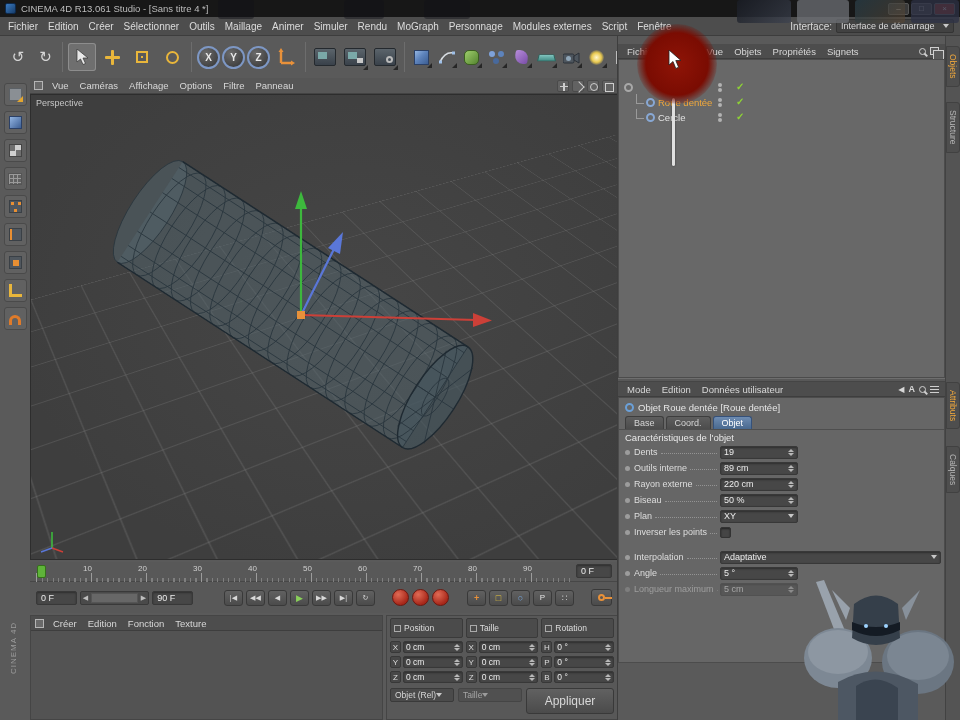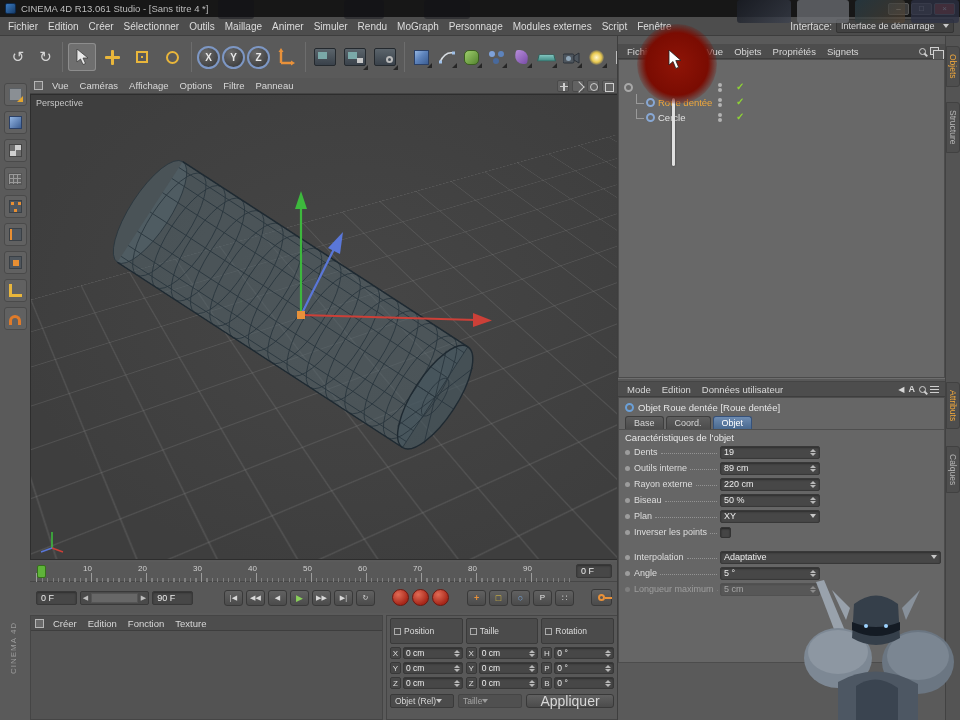--- a/index.html
+++ b/index.html
@@ -103,29 +103,29 @@
 .keybtn{width:21px;height:17px;background:linear-gradient(#616161,#4b4b4b);border:1px solid #393939;border-radius:3px;display:flex;align-items:center;justify-content:center;flex:none;margin-left:14px;}
 .keyic{width:7px;height:7px;border:2px solid #e8913a;border-radius:50%;position:relative;}
 .keyic::after{content:"";position:absolute;left:5px;top:1px;width:7px;height:2px;background:#e8913a;}
 
 .pm-bar{height:15px;background:#4d4d4d;border-bottom:1px solid #3e3e3e;display:flex;align-items:center;padding:0 4px;font-size:9.5px;gap:1px;}
 .pmi{padding:2px 5px;}
 .mat-panel{left:30px;top:615px;width:353px;height:105px;background:#535353;border:1px solid #454545;}
 .coord-panel{left:386px;top:615px;width:232px;height:105px;background:#585858;border:1px solid #454545;padding:2px 3px;}
 .cgroups{display:flex;gap:3px;}
 .cgroup{flex:1;}
-.chead{height:26px;background:#4b4b4b;border:1px solid #3a3a3a;border-radius:2px;display:flex;align-items:center;gap:3px;padding:0 3px;font-size:8.5px;color:#ddd;}
+.chead{height:20px;background:#4b4b4b;border:1px solid #3a3a3a;border-radius:2px;display:flex;align-items:center;gap:3px;padding:0 3px;font-size:8.5px;color:#ddd;}
 .chead i{width:7px;height:7px;border:1px solid #aaa;display:inline-block;}
 .crow{display:flex;align-items:center;gap:2px;margin-top:3px;}
 .c-axis{width:11px;height:12px;background:#474747;border:1px solid #383838;border-radius:2px;font-size:8px;display:flex;align-items:center;justify-content:center;color:#ddd;}
 .cfield{flex:1;height:12px;background:#474747;border:1px solid #383838;border-radius:2px;display:flex;align-items:center;padding:0 2px;font-size:8.5px;color:#ececec;box-shadow:inset 0 1px 2px rgba(0,0,0,.35);}
 .cfield .v{flex:1;}
 .cfoot{display:flex;gap:4px;margin-top:5px;}
 .csel{height:14px;background:#4b4b4b;border:1px solid #3a3a3a;border-radius:2px;display:flex;align-items:center;padding:0 4px;font-size:8.5px;}
-.capply{height:14px;background:linear-gradient(#616161,#4b4b4b);border:1px solid #393939;border-radius:3px;display:flex;align-items:center;justify-content:center;font-size:14px;flex:1;}
+.capply{height:26px;background:linear-gradient(#616161,#4b4b4b);border:1px solid #393939;border-radius:3px;display:flex;align-items:center;justify-content:center;font-size:12px;flex:1;}
 
 .om-bar{left:618px;top:44px;width:327px;height:15px;}
 .om-body{left:618px;top:59px;width:327px;height:319px;background:#686868;border:1px solid #4c4c4c;}
 .om-row{position:relative;height:15px;display:flex;align-items:center;padding-left:5px;font-size:9.5px;}
 .om-row.child{padding-left:17px;}
 .om-row.child::before{content:"";width:7px;height:9px;border-left:1px solid #9a9a9a;border-bottom:1px solid #9a9a9a;margin:-7px 2px 0 0;}
 .om-ic{width:9px;height:9px;border-radius:50%;border:2px solid #88a8d4;margin-right:3px;flex:none;}
 .om-ic.gray{border-color:#a8a8a8;}
 .om-nm{color:#e2e2e2;}
 .om-row.sel .om-nm{color:#f0a83c;}
@@ -145,21 +145,21 @@
 .am-tabs{display:flex;gap:2px;padding:1px 6px 0 6px;border-bottom:1px solid #4e4e4e;height:15px;}
 .am-tab{padding:1px 8px;background:linear-gradient(#5e5e5e,#4c4c4c);border:1px solid #3e3e3e;border-bottom:none;border-radius:3px 3px 0 0;font-size:9px;color:#d5d5d5;}
 .am-tab.active{background:linear-gradient(#6e8cb2,#49698f);color:#fff;border-color:#35517a;}
 .am-section{height:14px;display:flex;align-items:center;padding:0 6px;font-size:9.5px;color:#e8e8e8;}
 .am-row{display:flex;align-items:center;height:16px;padding:0 6px;}
 .am-row.gap{margin-top:9px;}
 .am-row.dis{opacity:.45;}
 .adot{width:5px;height:5px;border-radius:50%;background:#9c9c9c;margin-right:4px;flex:none;}
 .albl{width:86px;flex:none;display:flex;font-size:9px;color:#dedede;overflow:hidden;white-space:nowrap;}
 .albl::after{content:"";flex:1;border-bottom:1px dotted #939393;margin:0 3px 3px 3px;}
-.afield{width:100px;height:13px;background:#474747;border:1px solid #383838;border-radius:2px;display:flex;align-items:center;padding:0 3px;font-size:9px;color:#ececec;box-shadow:inset 0 1px 2px rgba(0,0,0,.35);flex:none;}
+.afield{width:78px;height:13px;background:#474747;border:1px solid #383838;border-radius:2px;display:flex;align-items:center;padding:0 3px;font-size:9px;color:#ececec;box-shadow:inset 0 1px 2px rgba(0,0,0,.35);flex:none;}
 .afield.wide{width:221px;}
 .afield .aval{flex:1;}
 .spin{display:flex;flex-direction:column;justify-content:center;gap:1px;margin-left:2px;}
 .spin i{display:block;width:0;height:0;border-left:3px solid transparent;border-right:3px solid transparent;}
 .spin .up{border-bottom:3px solid #b8b8b8;}
 .spin .dn{border-top:3px solid #b8b8b8;}
 .cbx{width:11px;height:11px;background:#454545;border:1px solid #333;border-radius:2px;box-shadow:inset 0 1px 2px rgba(0,0,0,.5);}
 
 .vstrip{left:945px;top:36px;width:15px;height:684px;background:#545454;border-left:1px solid #424242;}
 .vtab{position:absolute;left:0;width:14px;writing-mode:vertical-rl;padding:7px 1px;font-size:8.5px;color:#b5b5b5;background:#4e4e4e;border:1px solid #414141;border-radius:0 3px 3px 0;text-align:center;}

